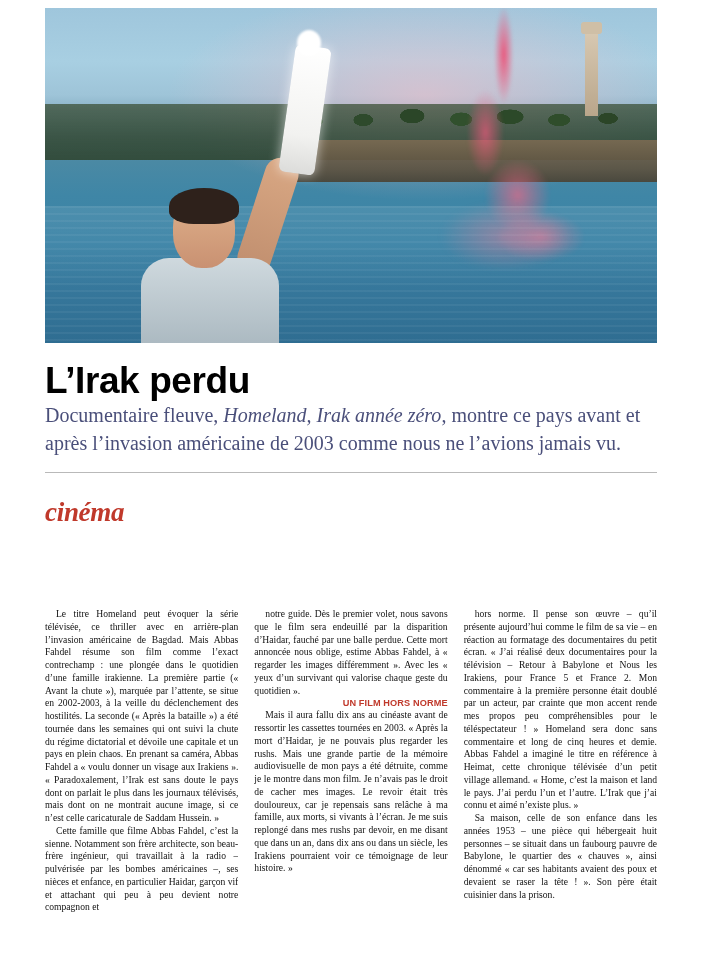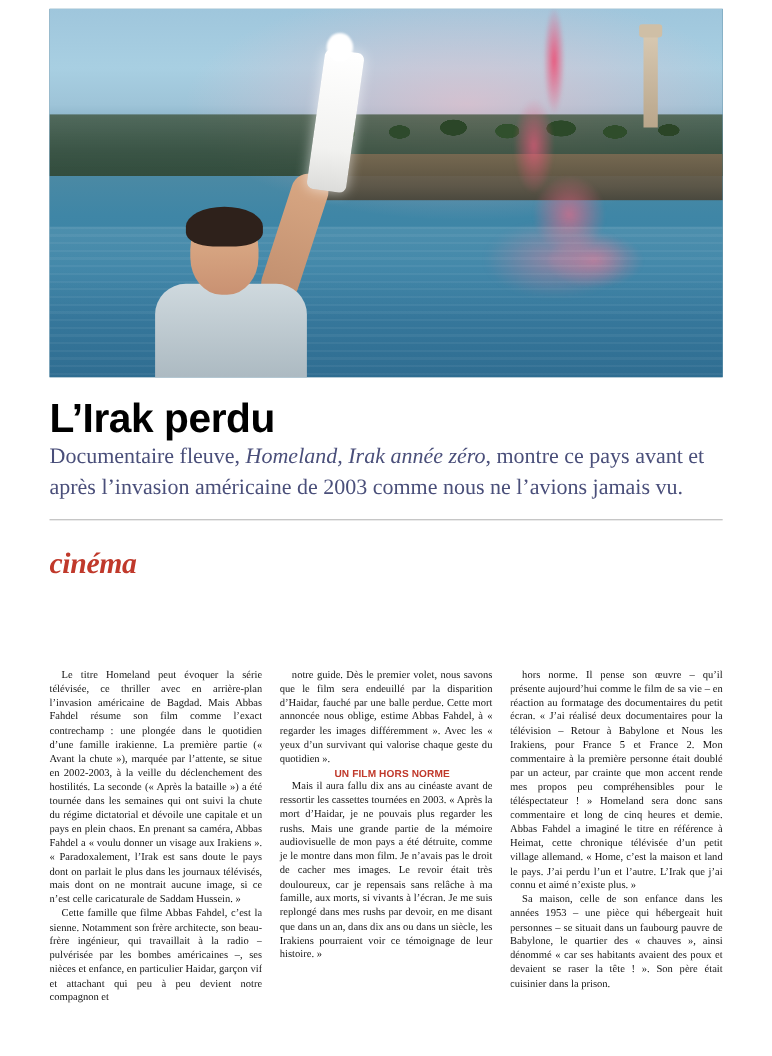--- a/index.html
+++ b/index.html
@@ -234,21 +234,21 @@
   }
   .col p.first { text-indent: 11px; }
   .subhead {
     font-family: "Liberation Sans", sans-serif;
     font-weight: bold;
     font-size: 9.2px;
     letter-spacing: 0.1px;
     color: #c0392b;
     margin: 9px 0 3px 0;
     text-indent: 0;
-    text-align: center;
+    text-align: right;
   }
 
   
   .footer {
     position: absolute;
     left: 0; right: 0;
     bottom: 8px;
     height: 40px;
   }
   .footer-inner {

